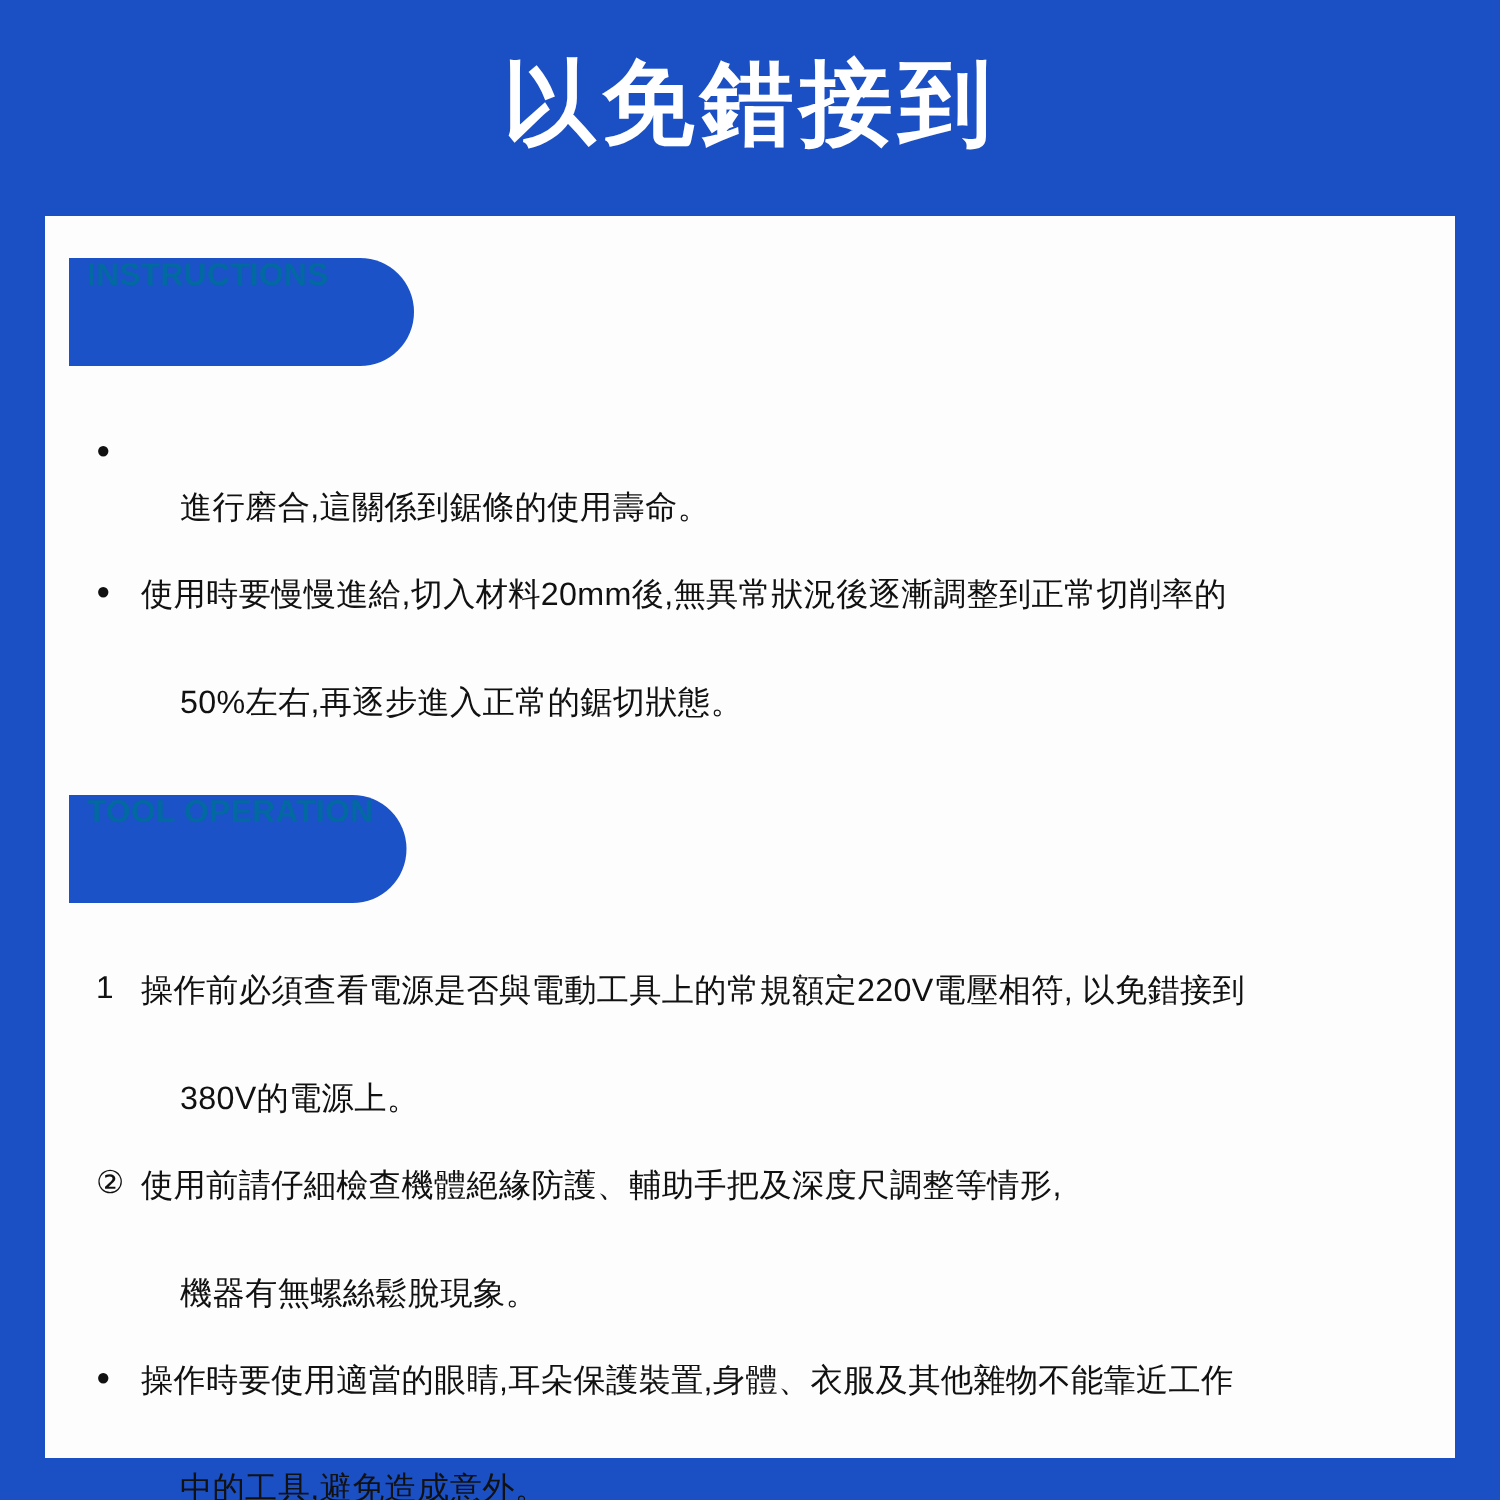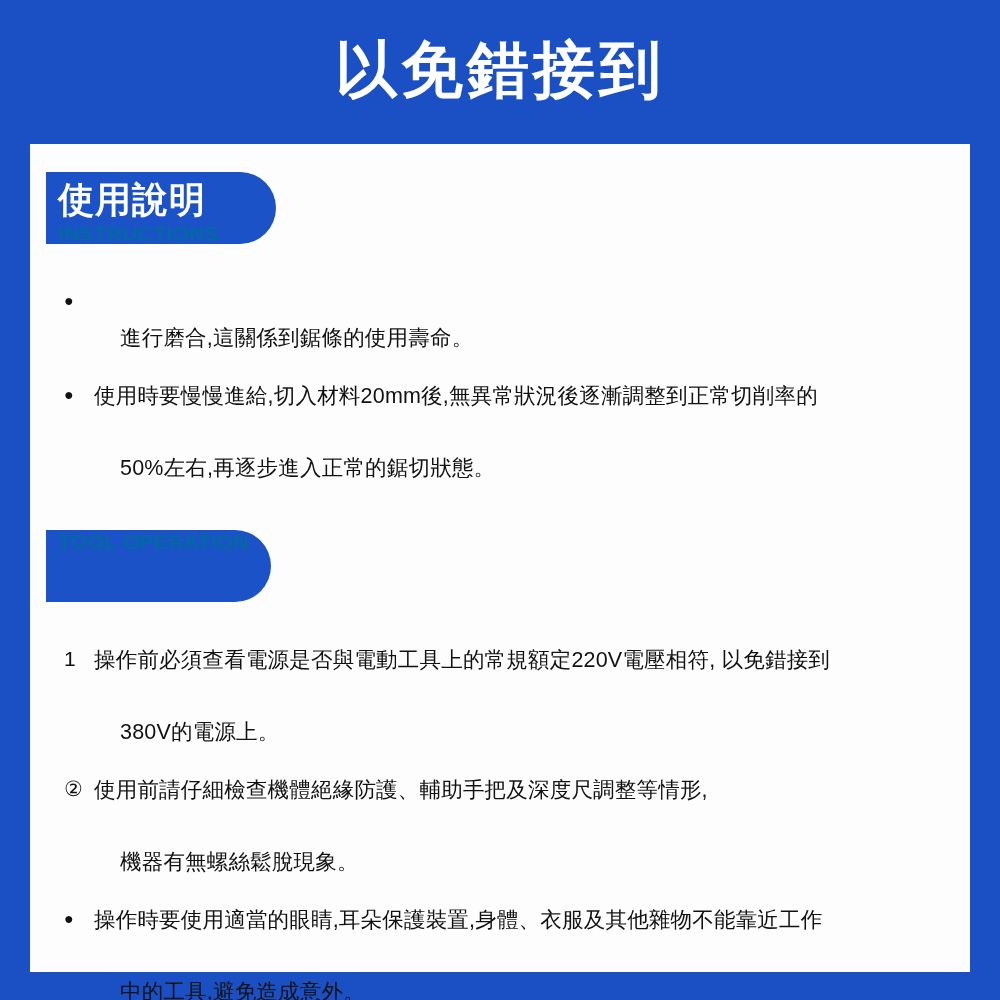--- a/index.html
+++ b/index.html
@@ -127,21 +127,20 @@
   <div class="title-bar">
     <div class="title">以免錯接到</div>
   </div>
 
   <div class="card">
 
     <div class="section sec1">
       <div class="tag-wrap">
         <div class="tag">
           <div class="tag-pill" style="width:230px;"></div>
-          <span class="tag-zh">使用說明</span>
           <span class="tag-en">INSTRUCTIONS</span>
         </div>
       </div>
       <div class="items">
         <div class="item">
           <span class="marker dot">●</span>
           <span class="item-text">
             <span class="l2">進行磨合,這關係到鋸條的使用壽命。</span>
           </span>
         </div>

